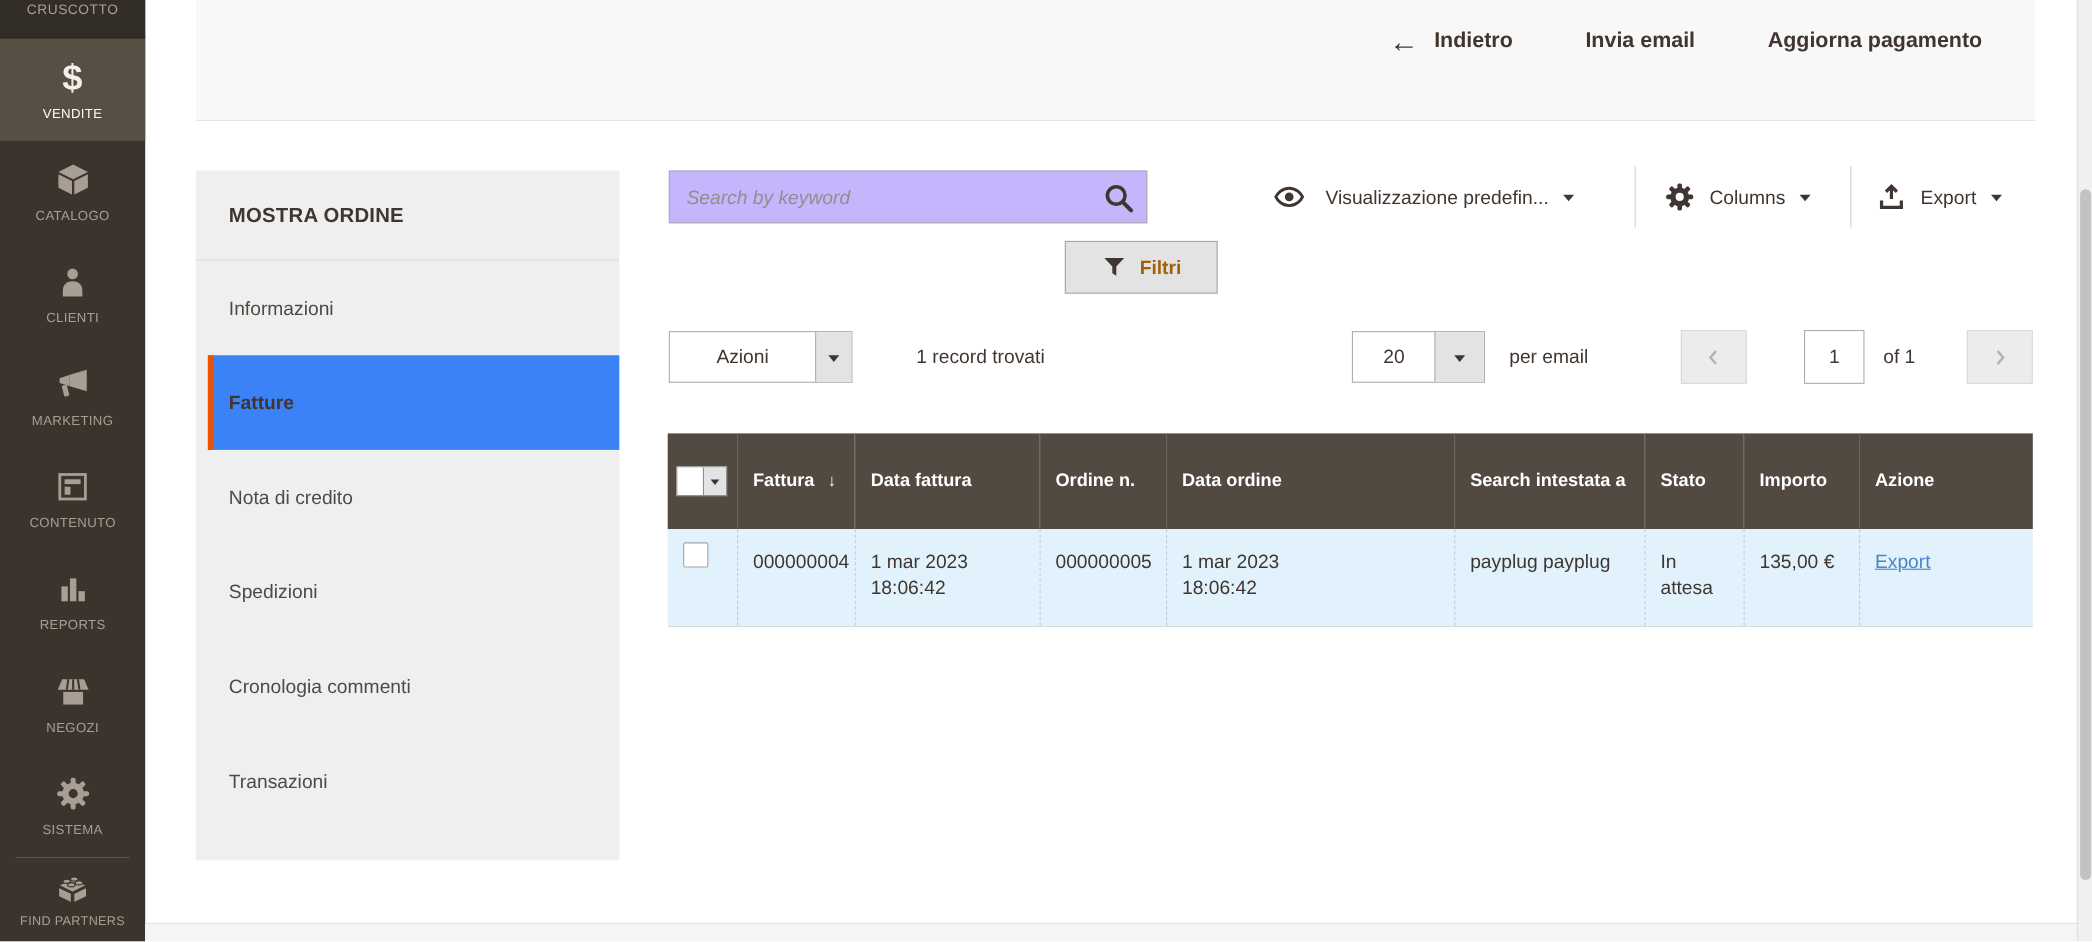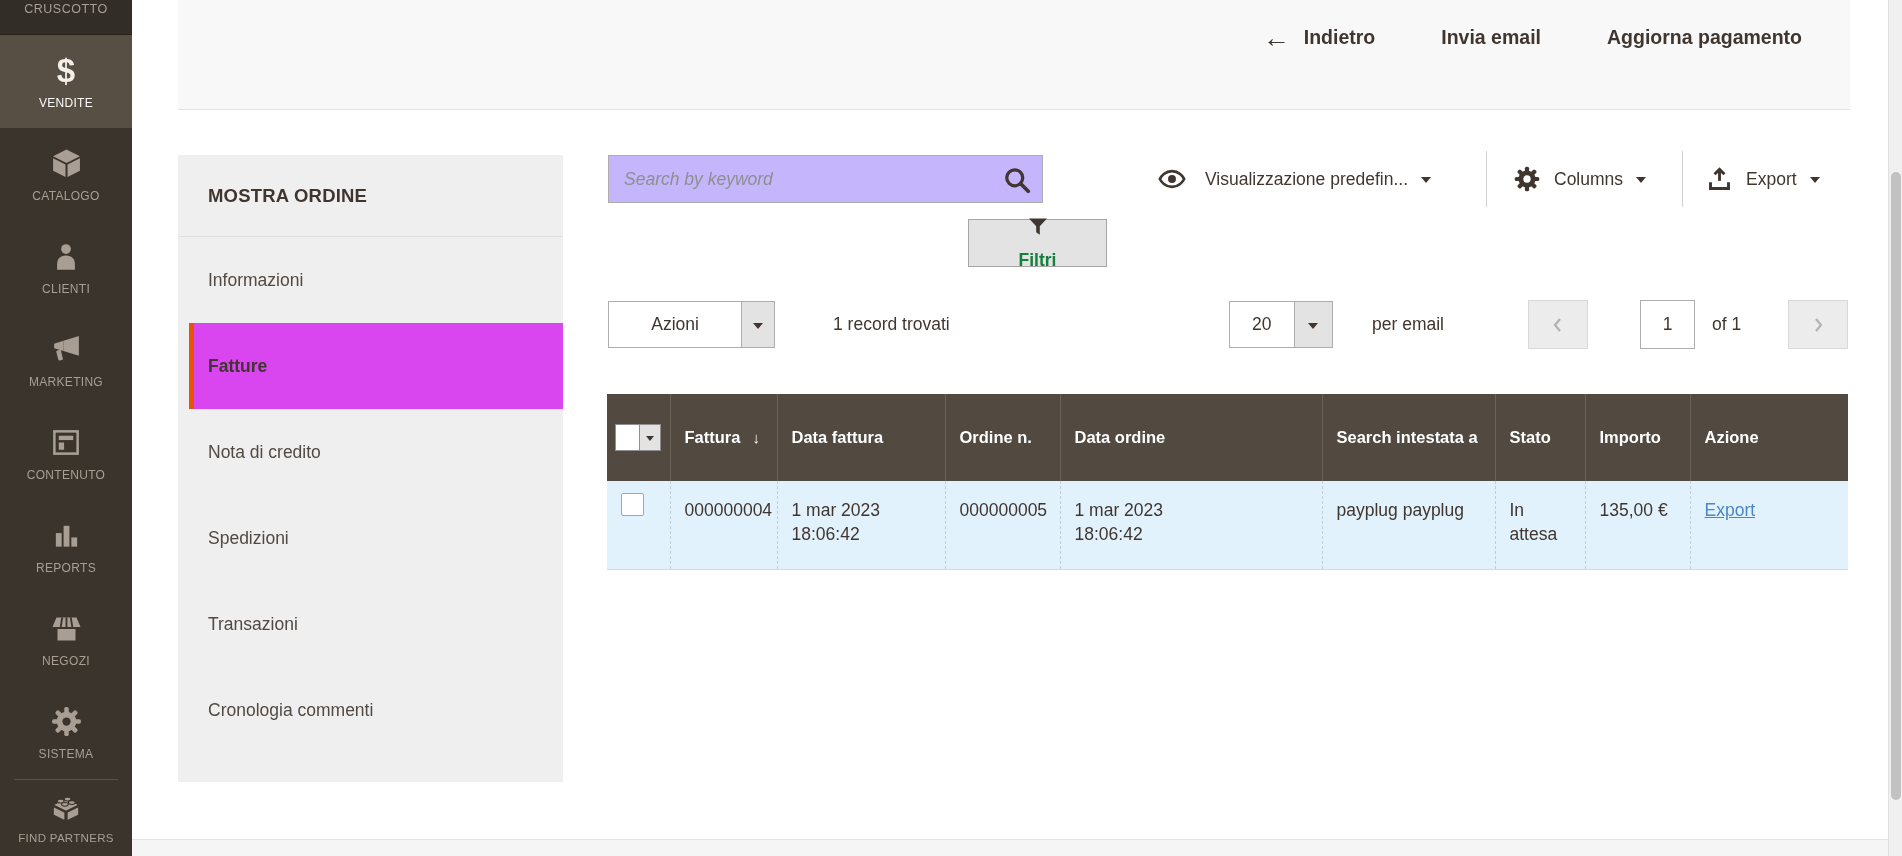--- a/index.html
+++ b/index.html
@@ -26,36 +26,36 @@
   .page-actions { position:absolute; right:48px; top:26px; display:flex; gap:66px; align-items:center; }
   .pa-btn { font-size:19.5px; font-weight:600; color:#41362f; display:flex; align-items:center; gap:14px; cursor:pointer; white-space:nowrap; }
   .back-arrow { font-size:27px; font-weight:400; line-height:20px; }
   
   .order-nav { position:absolute; left:178px; top:155px; width:385px; height:627px; background:#efefef; }
   .on-title { height:82px; line-height:82px; padding-left:30px; font-size:18.5px; font-weight:bold;
     letter-spacing:.2px; color:#41362f; border-bottom:1px solid #e0e0e0; }
   .on-items { margin-left:11px; }
   .on-item { height:86px; display:flex; align-items:center; padding-left:19px; font-size:17.5px;
     color:#514943; cursor:pointer; }
-  .on-item.active { background:#d946ef; border-left:5px solid #eb5202; padding-left:14px; font-weight:600; color:#41362f; }
+  .on-item.active { background:#3b82f6; border-left:5px solid #eb5202; padding-left:14px; font-weight:600; color:#41362f; }
   
   .search-box { position:absolute; left:608px; top:155px; width:435px; height:48px;
     background:#c4b5fd; border:1px solid #adadad; }
   .search-box input { width:100%; height:100%; border:0; outline:none; padding:0 56px 0 15px;
     font-size:17.5px; font-family:inherit; color:#41362f; background:transparent; }
   .search-box input::placeholder { color:#8f8f8f; font-style:italic; opacity:1; }
   .search-btn { position:absolute; right:10px; top:9px; width:30px; height:30px; cursor:pointer; }
   .ctl-group { position:absolute; top:155px; height:48px; display:flex; align-items:center; gap:13px;
     font-size:17.5px; color:#41362f; cursor:pointer; white-space:nowrap; }
   .vsep { position:absolute; top:151px; width:1px; height:56px; background:#d1d1d1; }
   .caret { width:0; height:0; border-left:5px solid transparent; border-right:5px solid transparent;
     border-top:6px solid #41362f; margin-top:2px; }
   .filters-btn { position:absolute; left:968px; top:219px; width:139px; height:48px;
     background:#e3e3e3; border:1px solid #a6a6a6; display:flex; align-items:center; justify-content:center;
-    gap:11px; font-size:17.5px; font-weight:600; color:#15803d; cursor:pointer;flex-direction:column; }
+    gap:11px; font-size:17.5px; font-weight:600; color:#a16207; cursor:pointer; }
   
   .sel-btn { position:absolute; top:301px; height:47px; background:#fff; border:1px solid #adadad;
     display:flex; align-items:stretch; cursor:pointer; }
   .sel-label { display:flex; align-items:center; justify-content:center; font-size:17.5px; color:#41362f; }
   .sel-caret { background:#e3e3e3; border-left:1px solid #adadad; display:flex; align-items:center; justify-content:center; }
   .flat-text { position:absolute; top:301px; height:47px; line-height:47px; font-size:17.5px; color:#41362f; white-space:nowrap; }
   .nav-btn { position:absolute; top:300px; width:60px; height:49px; background:#ececec;
     border:1px solid #d9d9d9; display:flex; align-items:center; justify-content:center; cursor:default; }
   .page-input { position:absolute; left:1640px; top:300px; width:55px; height:49px;
     border:1px solid #adadad; text-align:center; font-size:17.5px; font-family:inherit; color:#41362f; outline:none; }
@@ -221,24 +221,24 @@
     <div class="on-item active">
       <span>Fatture</span>
     </div>
     <div class="on-item">
       <span>Nota di credito</span>
     </div>
     <div class="on-item">
       <span>Spedizioni</span>
     </div>
     <div class="on-item">
+      <span>Cronologia commenti</span>
+    </div>
+    <div class="on-item">
       <span>Transazioni</span>
-    </div>
-    <div class="on-item">
-      <span>Cronologia commenti</span>
     </div>
   </div>
 </aside>
 
 <div class="search-box">
   <input type="text" placeholder="Search by keyword" style="">
   <span class="search-btn">
     <svg width="30" height="30" viewBox="0 0 24 24">
       <circle cx="10.2" cy="10.2" r="6.4" fill="none" stroke="#41362f" stroke-width="2.6"></circle>
       <line x1="15.2" y1="15.2" x2="21" y2="21" stroke="#41362f" stroke-width="3" stroke-linecap="round"></line>
@@ -301,21 +301,21 @@
 
 <div class="sel-btn" style="left:608px; width:167px;">
   <span class="sel-label" style="width:133px;">Azioni</span>
   <span class="sel-caret" style="width:33px;">
     <span class="caret"></span>
   </span>
 </div>
 
 <div class="flat-text" style="left:833px;">1 record trovati</div>
 
-<div class="sel-btn" style="left:1229px; width:104px;">
+<div class="sel-btn" style="left:1229px; width:121px;">
   <span class="sel-label" style="width:75px;">20</span>
   <span class="sel-caret" style="width:45px;">
     <span class="caret"></span>
   </span>
 </div>
 
 <div class="flat-text" style="left:1372px;">per email</div>
 
 <div class="nav-btn" style="left:1528px;">
   <svg width="24" height="24" viewBox="0 0 24 24">

